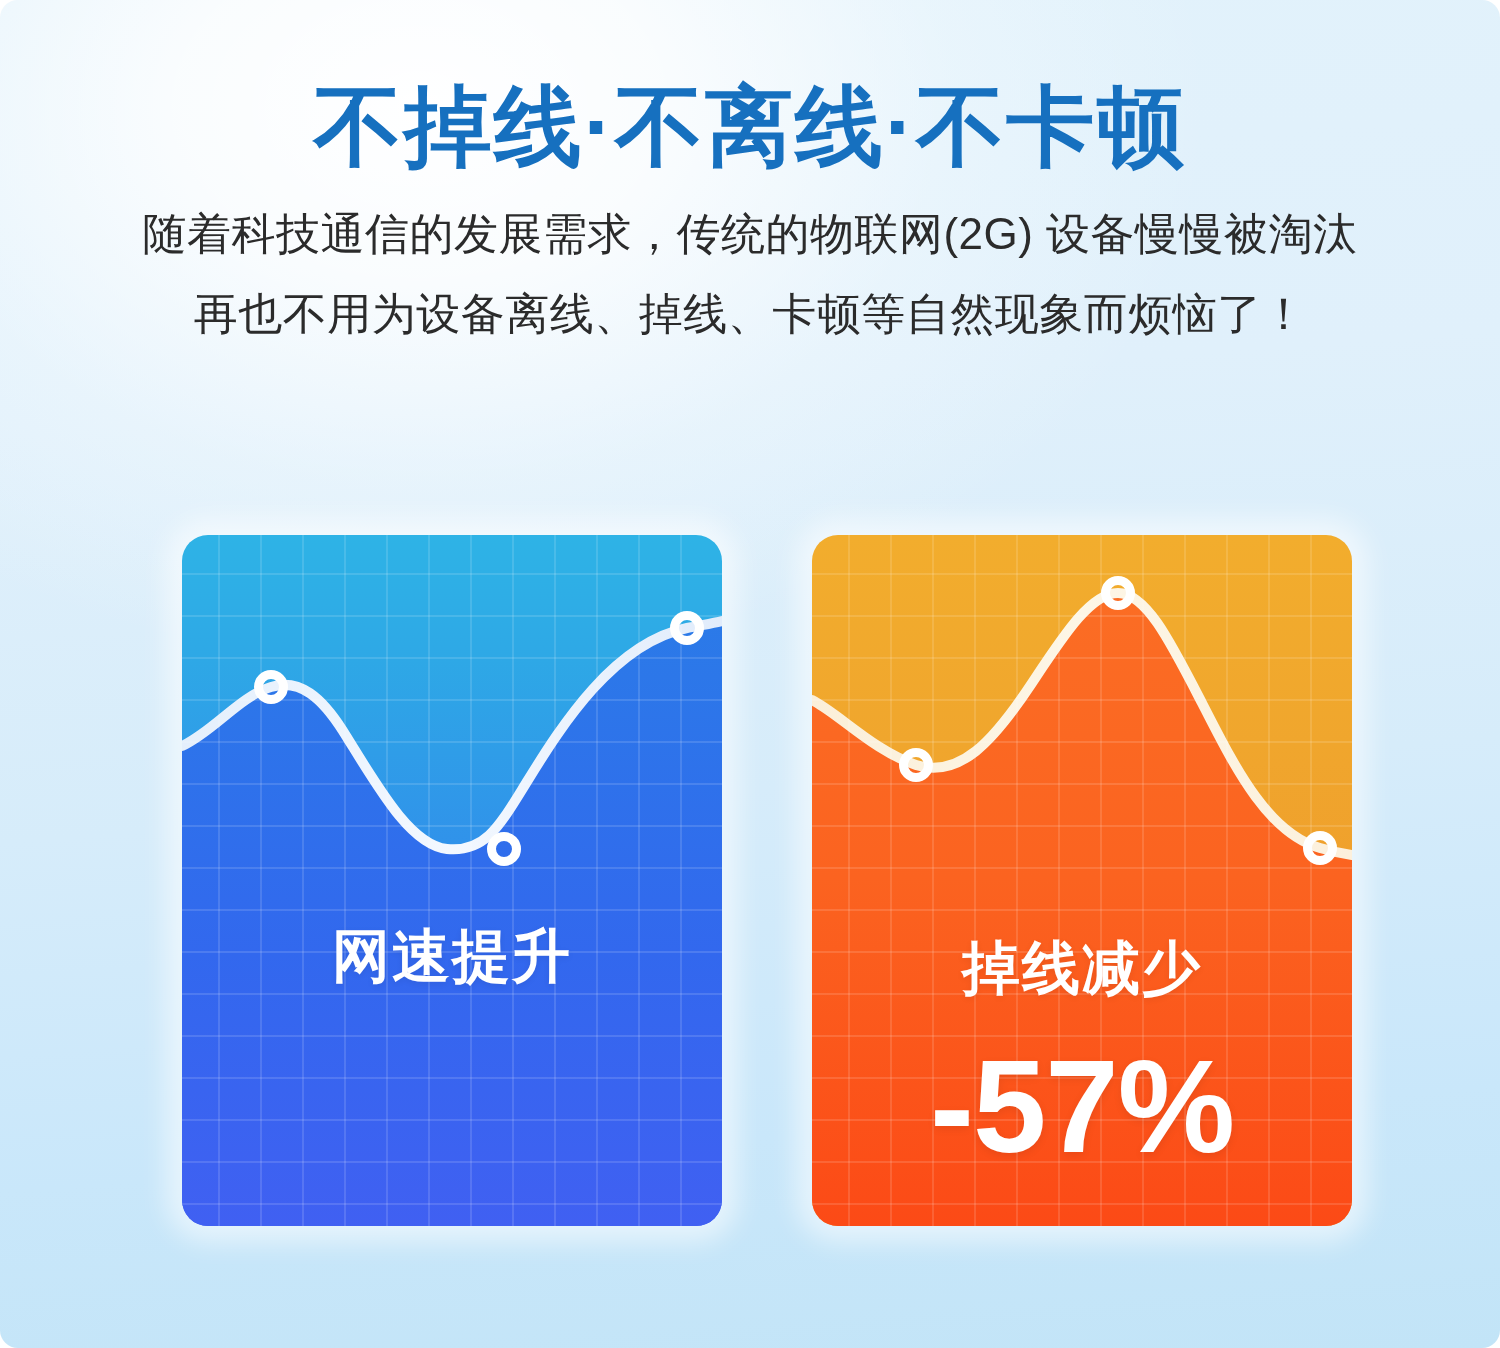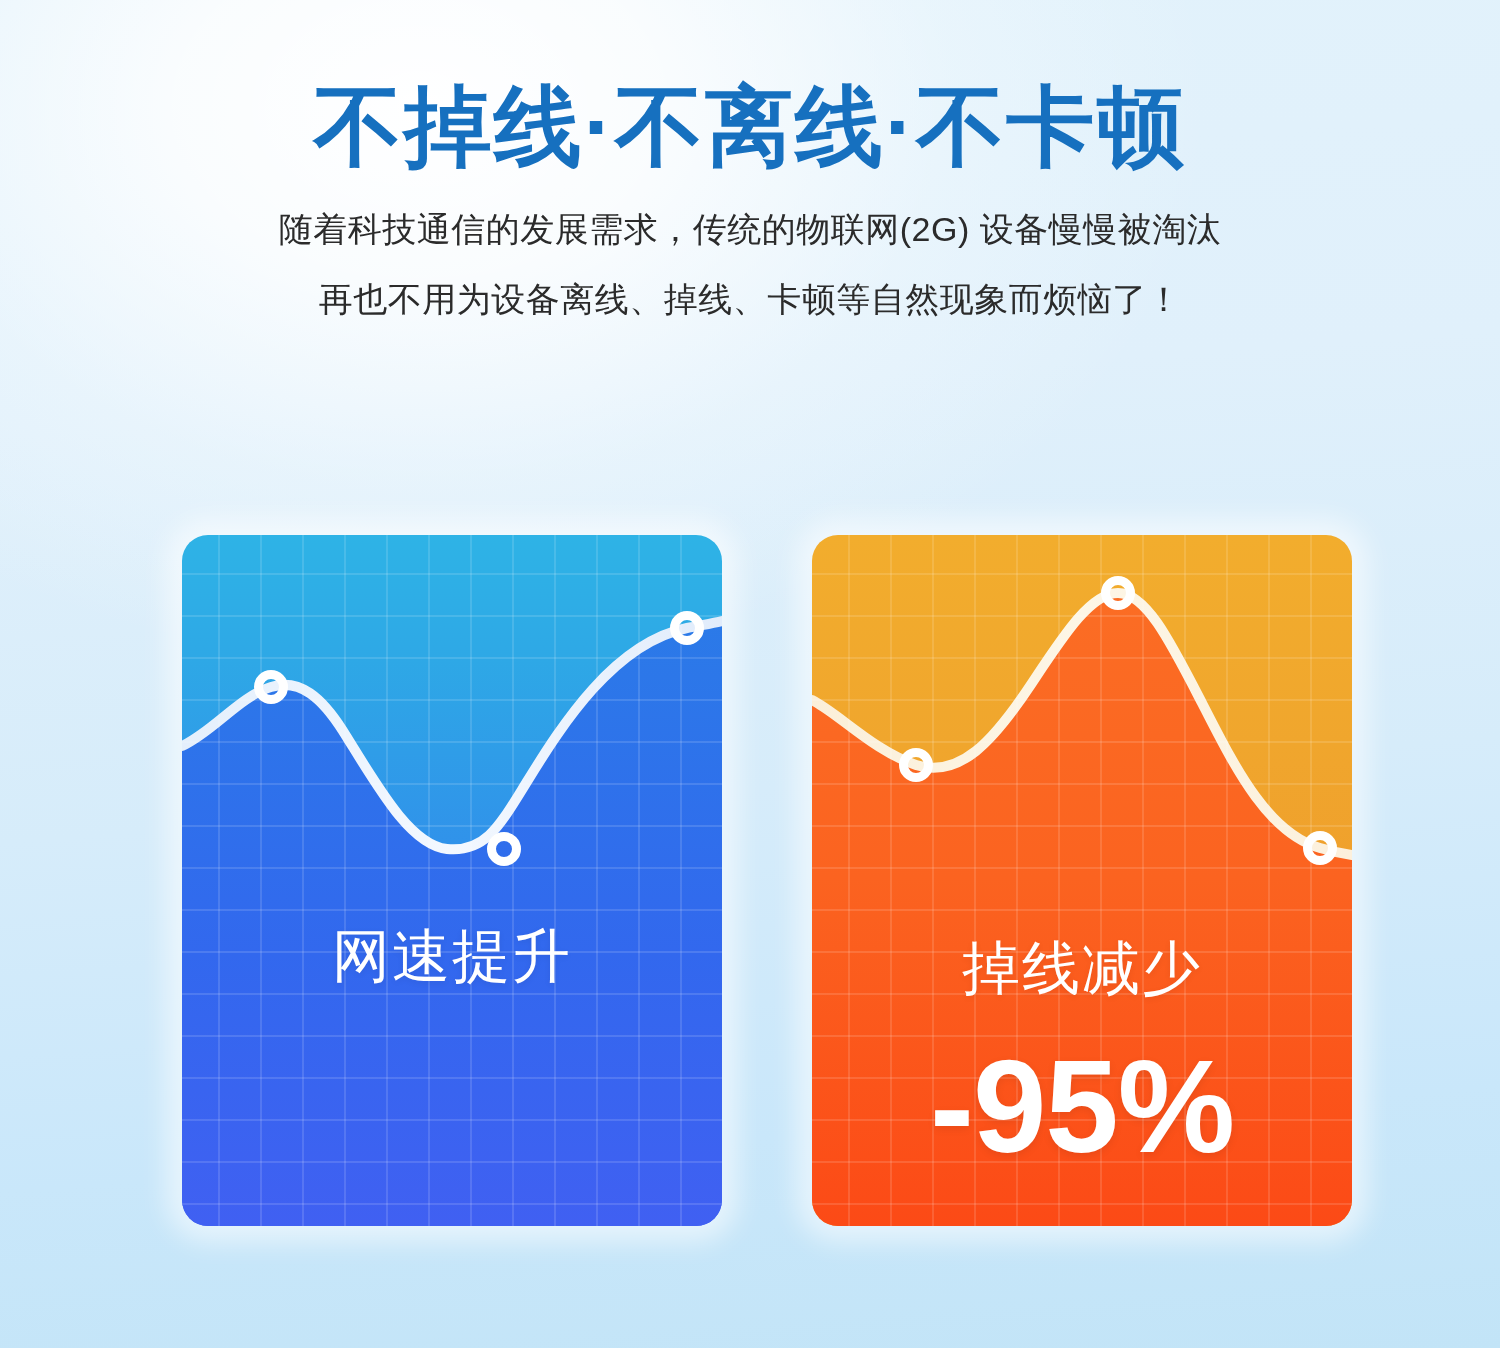--- a/index.html
+++ b/index.html
@@ -14,20 +14,21 @@
   }
 
   .page {
     position: relative;
     width: 1500px;
     height: 1348px;
     background:
       radial-gradient(ellipse 1100px 780px at 28% 8%, #ffffff 0%, rgba(255,255,255,0.82) 22%, rgba(247,252,255,0.35) 48%, rgba(247,252,255,0) 72%),
       linear-gradient(176deg, #e2f2fb 0%, #e0f0fb 30%, #d6ecfa 58%, #c9e7fa 82%, #c2e4f7 100%);
     overflow: hidden;
+    border-radius: 18px;
   }
 
   
   .header {
     position: absolute;
     left: 0;
     top: 0;
     width: 1500px;
     text-align: center;
   }
@@ -41,21 +42,21 @@
     color: #1670bf;
     letter-spacing: 2px;
     white-space: nowrap;
   }
 
   .subtitle-block {
     margin-top: 38px;
   }
 
   .subtitle-line {
-    font-size: 34px;
+    font-size: 44px;
     line-height: 1.0;
     color: #2b2b2b;
     letter-spacing: 0.5px;
     margin: 0 0 36px 0;
     white-space: nowrap;
   }
   .subtitle-line:last-child { margin-bottom: 8px; text-align: center; }
 
   
   .cards {
@@ -124,21 +125,21 @@
     left: 0;
     width: 100%;
     z-index: 4;
     text-align: center;
     color: #ffffff;
   }
 
   .caption-label {
     font-size: 58px;
     line-height: 1;
-    font-weight: normal;
+    font-weight: bold;
     letter-spacing: 2px;
     margin: 0;
     text-shadow: 0 2px 6px rgba(0,0,0,0.07);
   }
 
   .caption-value {
     font-size: 132px;
     line-height: 1;
     font-weight: bold;
     margin: 44px 0 0 0;
@@ -229,18 +230,18 @@
                  C420,226 454,298 508,313 C522,317 533,319 540,320" fill="none" stroke="url(#orangeLine)" stroke-width="10" stroke-linecap="round"></path>
         <circle cx="104" cy="230" r="12.5" fill="none" stroke="#ffffff" stroke-width="9"></circle>
         <circle cx="306" cy="58" r="12.5" fill="none" stroke="#ffffff" stroke-width="9"></circle>
         <circle cx="508" cy="313" r="12.5" fill="none" stroke="#ffffff" stroke-width="9"></circle>
       </svg>
 
       <div class="card-grid"></div>
 
       <div class="card-caption">
         <p class="caption-label">掉线减少</p>
-        <p class="caption-value">-95%</p>
+        <p class="caption-value">-57%</p>
       </div>
     </div>
 
   </div>
 </div>
 
 </body></html>

